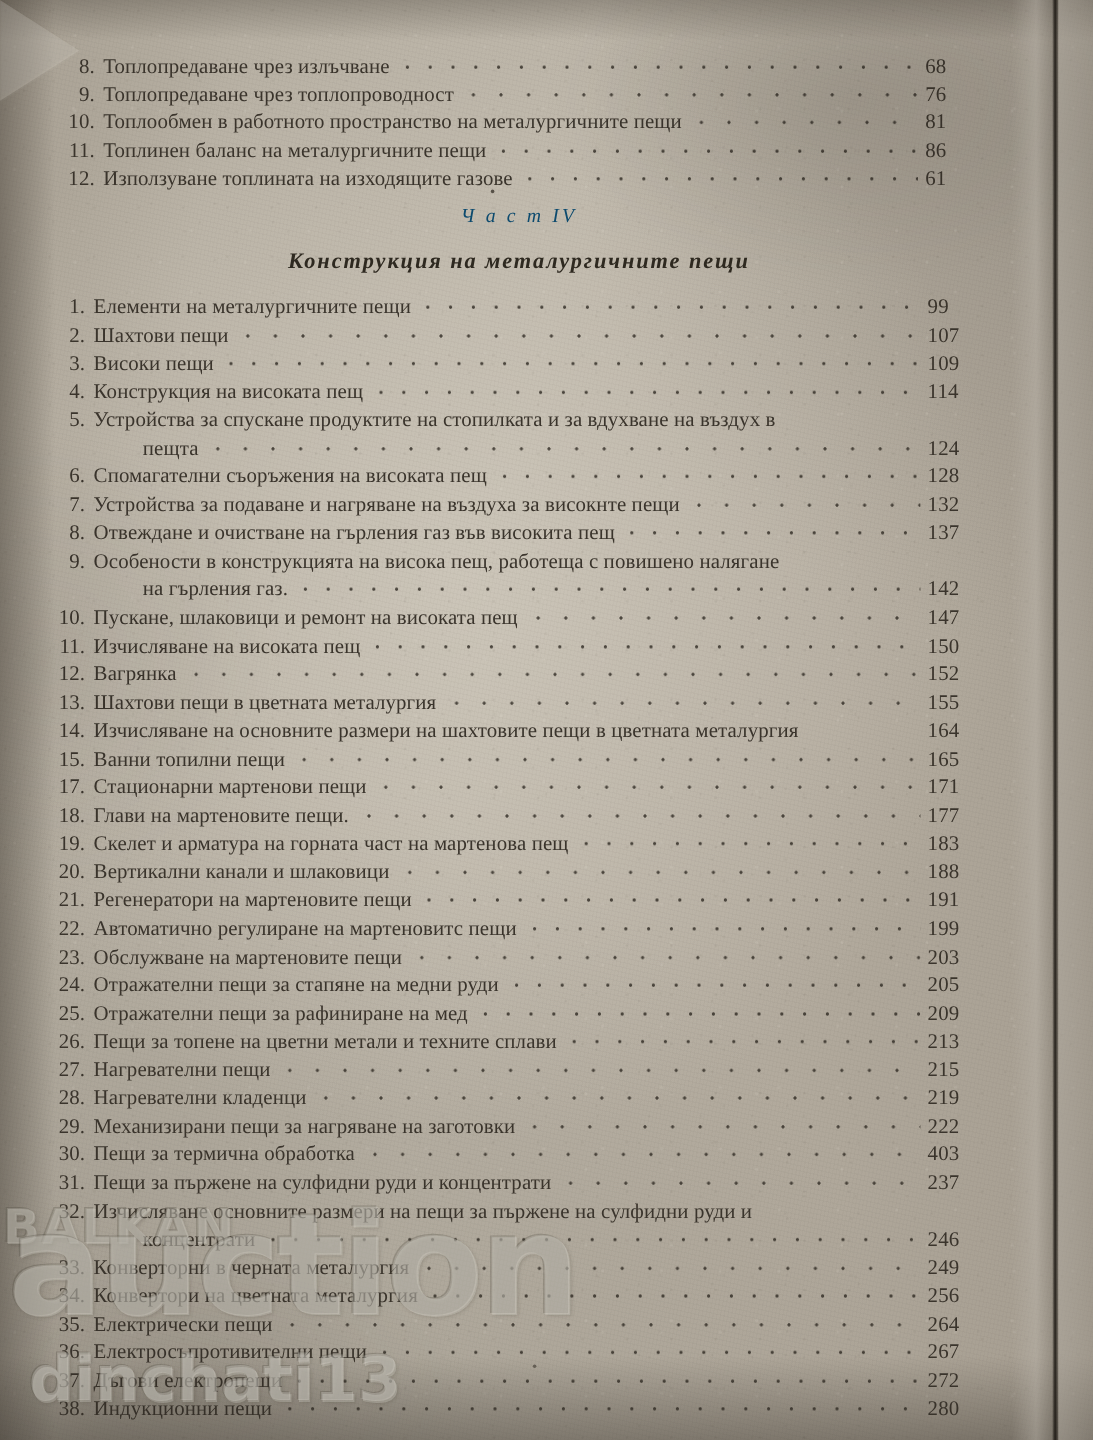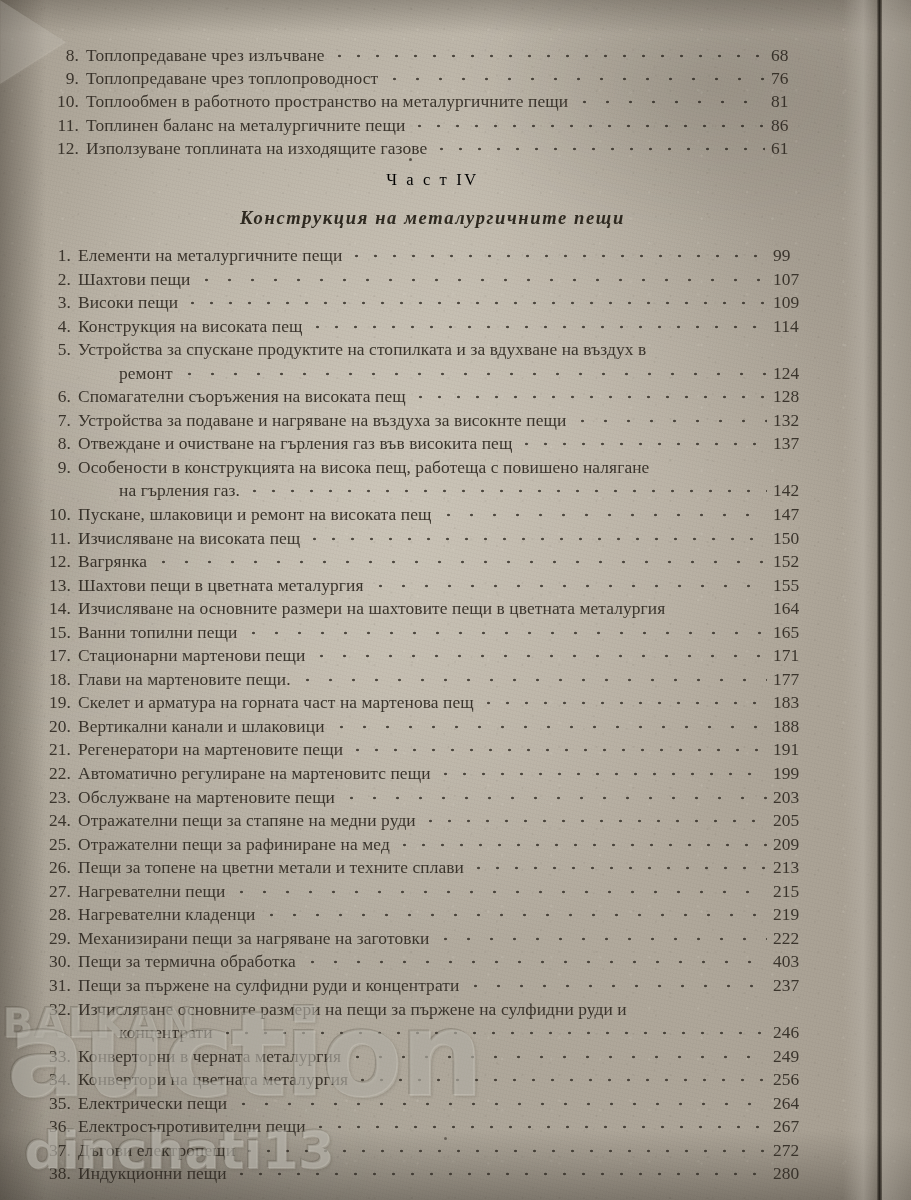--- a/index.html
+++ b/index.html
@@ -137,21 +137,22 @@
   #block-top .row { line-height: 23.2px; }
 
   
   #part-head {
     position: absolute; left: 0; top: 170px; width: 865px;
     text-align: center;
   }
   #part-label {
     font-size: 16.5px;
     letter-spacing: 2.6px;
-    color: #000000;
+    color: #0c4a6e;
+    font-style: italic;
   }
   #part-title {
     margin-top: 17px;
     font-size: 18.6px;
     font-weight: bold;
     letter-spacing: 1.6px;
     color: #2e2920;
     font-style: italic;
   }
 
@@ -300,21 +301,21 @@
           <span class="page">114</span>
         </li>
         <li class="row">
           <span class="num">5.</span>
           <span class="title">Устройства за спускане продуктите на стопилката  и за вдухване  на  въздух  в</span>
           <span class="dots none"></span>
           <span class="page"></span>
         </li>
         <li class="row cont">
           <span class="num"></span>
-          <span class="title">ремонт</span>
+          <span class="title">пещта</span>
           <span class="dots sparse"></span>
           <span class="page">124</span>
         </li>
         <li class="row">
           <span class="num">6.</span>
           <span class="title">Спомагателни съоръжения на високата пещ</span>
           <span class="dots"></span>
           <span class="page">128</span>
         </li>
         <li class="row">

